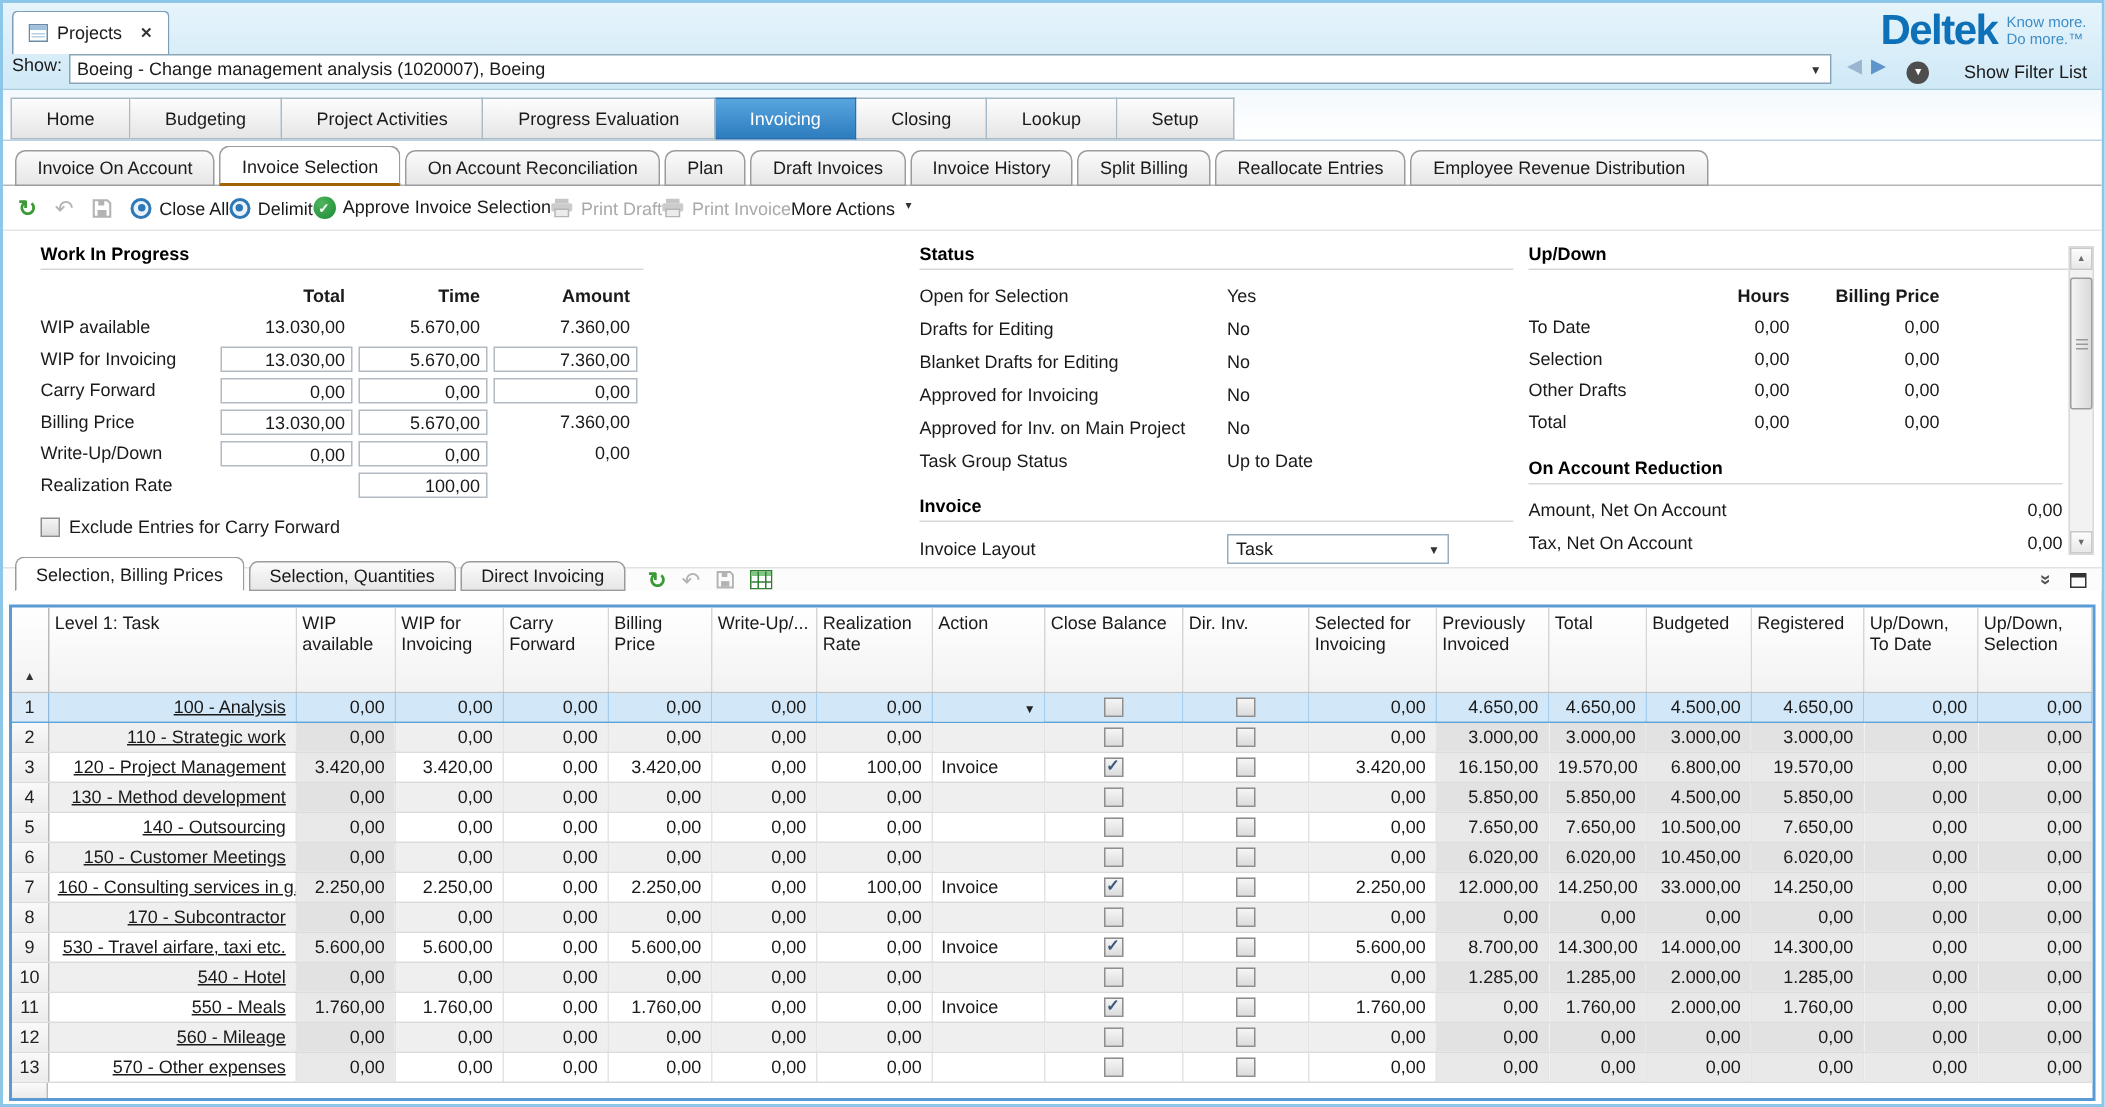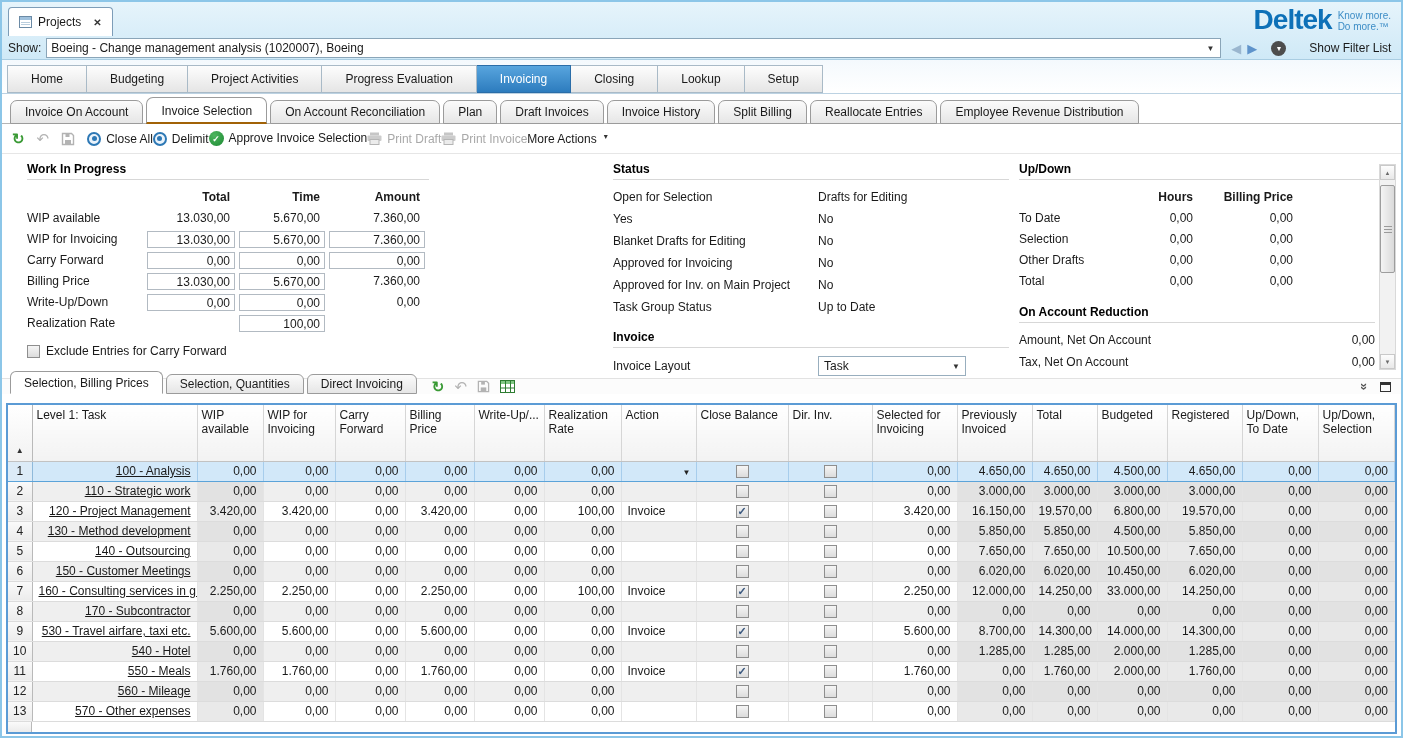--- a/index.html
+++ b/index.html
@@ -8,21 +8,21 @@
   #app{position:relative;width:1403px;height:738px;border:2px solid #8cc6e8;background:#fff;}
 
   
   .top{position:absolute;left:0;top:0;right:0;height:58px;background:linear-gradient(#e6f4fb,#cfe9f7);border-bottom:1px solid #a9cde2;}
   .doc-tab{position:absolute;left:6px;top:5px;height:29px;background:#fff;border:1px solid #7d9db8;border-bottom:none;border-radius:4px 4px 0 0;display:flex;align-items:center;padding:0 10px;gap:6px;}
   .doc-tab .lbl{font-size:12px;}
   .doc-tab .close{font-size:10px;font-weight:bold;color:#333;margin-left:6px;cursor:pointer;}
   .logo{position:absolute;right:10px;top:3px;display:flex;align-items:flex-start;gap:6px;}
   .logo .brand{font-size:28px;font-weight:bold;color:#0e71b8;letter-spacing:-1px;line-height:30px;}
   .logo .tag{font-size:10px;color:#3d8dc6;line-height:11px;margin-top:5px;}
-  .showrow{position:absolute;left:0;top:34px;right:0;height:24px;display:flex;align-items:center;padding-left:6px;}
+  .showrow{position:absolute;left:0;top:34px;right:0;height:24px;display:flex;padding-left:6px;}
   .showrow .showlbl{margin-right:5px;}
   .show-select{width:1175px;height:20px;background:#fff;border:1px solid #8aa5b8;display:flex;align-items:center;padding:0 4px;position:relative;}
   .show-select .val{flex:1;white-space:nowrap;overflow:hidden;}
   .show-select .arr{font-size:8px;color:#333;padding:0 2px;}
   .navarrows{display:flex;gap:6px;margin-left:10px;font-size:13px;}
   .navarrows .back{color:#9ab6cf;}
   .navarrows .fwd{color:#5e93cb;}
   .filterbtn{display:flex;align-items:center;gap:23px;margin-left:14px;cursor:pointer;}
   .circ-chev{width:15px;height:15px;border-radius:50%;background:#4d4d4d;color:#fff;font-size:7px;display:flex;align-items:center;justify-content:center;}
 
@@ -263,22 +263,22 @@
       <div class="cbline">
         <span class="cb" id="wip-cb"></span>
         <span>Exclude Entries for Carry Forward</span>
       </div>
     </div>
 
     <div class="status">
       <div class="sec-title">Status</div>
       <div class="kv-grid" id="status-grid">
           <div>Open for Selection</div>
+          <div>Yes</div>
           <div>Drafts for Editing</div>
-          <div>Yes</div>
           <div>No</div>
           <div>Blanket Drafts for Editing</div>
           <div>No</div>
           <div>Approved for Invoicing</div>
           <div>No</div>
           <div>Approved for Inv. on Main Project</div>
           <div>No</div>
           <div>Task Group Status</div>
           <div>Up to Date</div>
         </div>

